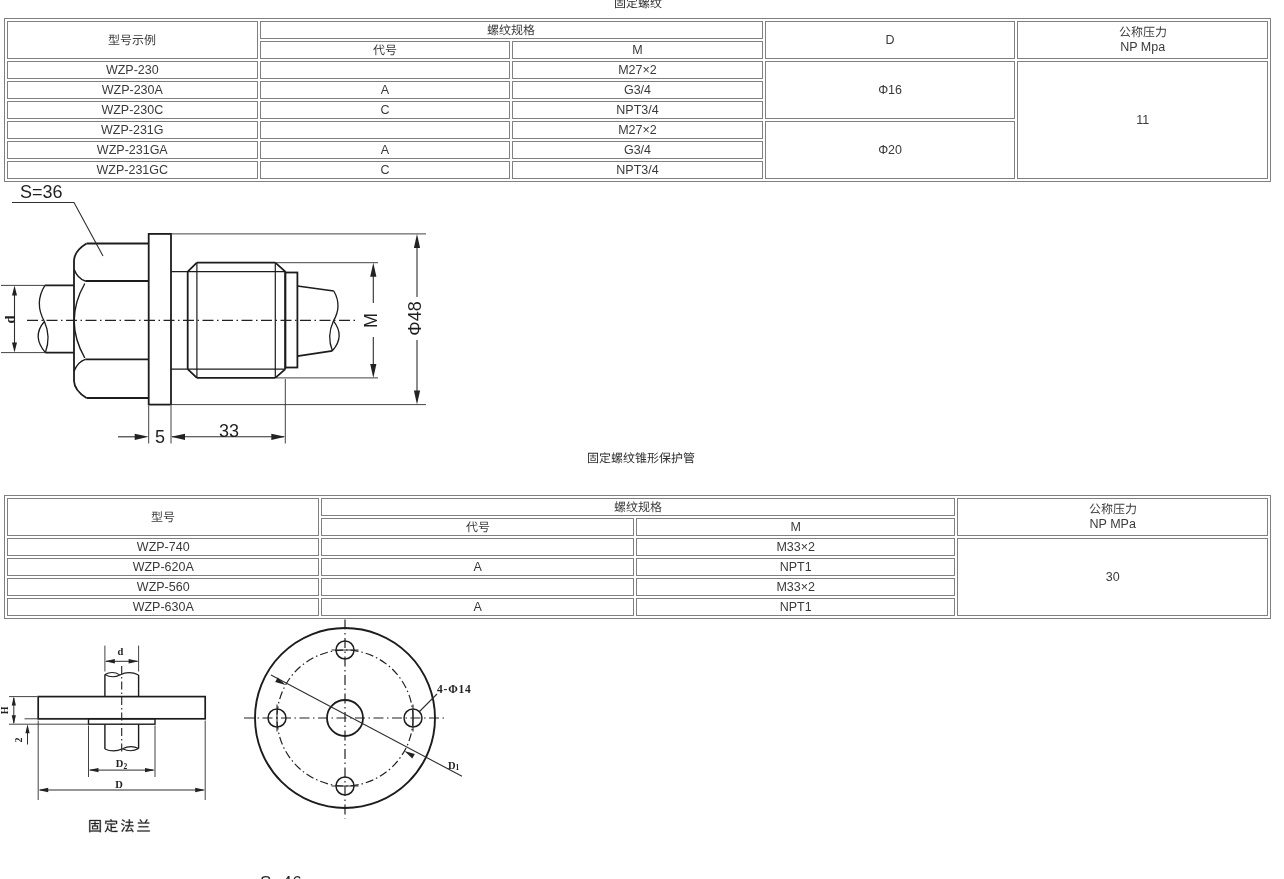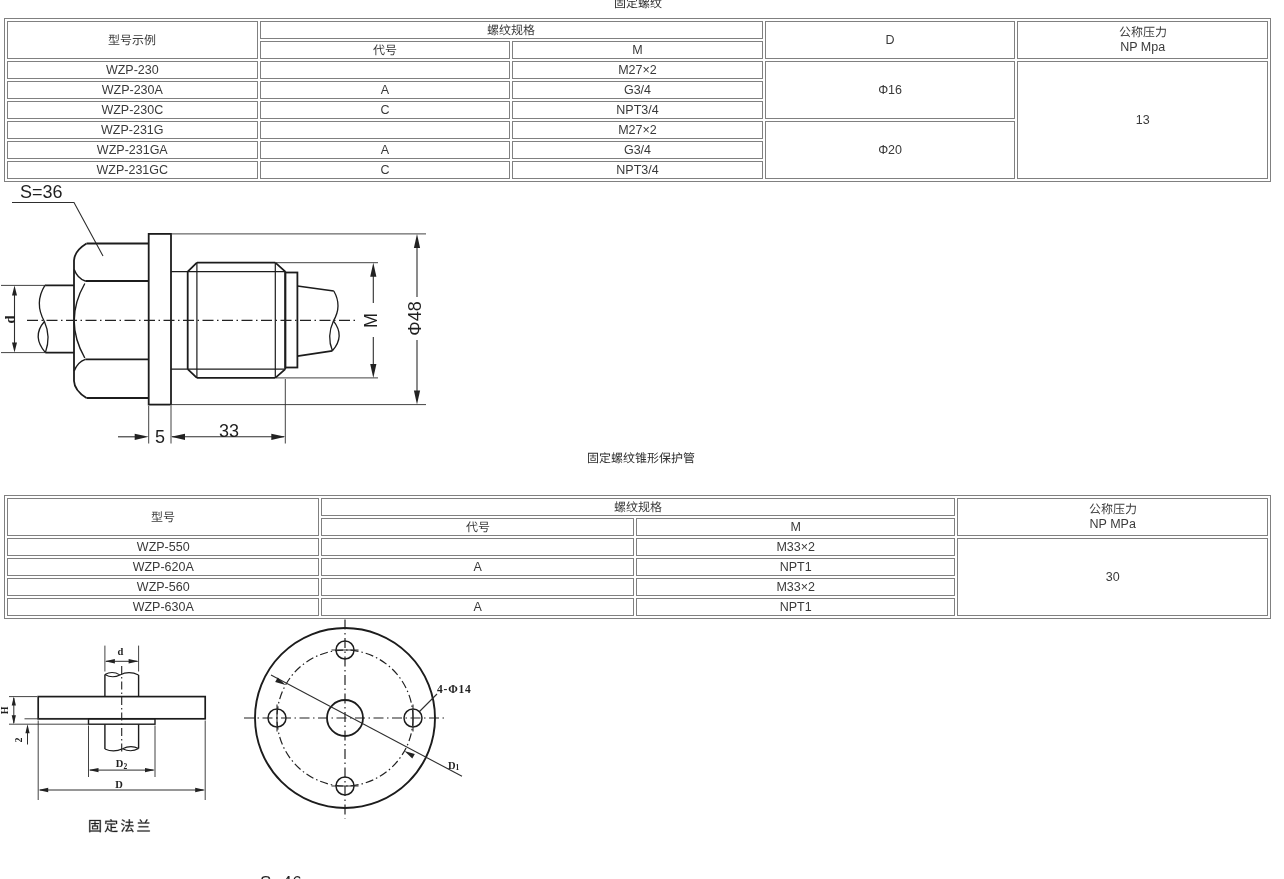--- a/index.html
+++ b/index.html
@@ -86,21 +86,21 @@
             <use href="#u53F7" transform="translate(12.0 10.32) scale(0.012 -0.012)"></use>
           </svg></td>
         <td>M</td>
       </tr>
 
 <tr>
         <td>WZP-230</td>
         <td></td>
         <td>M27×2</td>
         <td rowspan="3">Φ16</td>
-        <td rowspan="6">13</td>
+        <td rowspan="6">11</td>
       </tr>
 
 <tr>
         <td>WZP-230A</td>
         <td>A</td>
         <td>G3/4</td>
       </tr>
 
 <tr>
         <td>WZP-230C</td>
@@ -289,21 +289,21 @@
 
 <tr>
         <td><svg width="24.0" height="12.0" viewBox="0 0 24.0 12.0" fill="#3a3a3a">
             <use href="#u4EE3" transform="translate(0.0 10.32) scale(0.012 -0.012)"></use>
             <use href="#u53F7" transform="translate(12.0 10.32) scale(0.012 -0.012)"></use>
           </svg></td>
         <td>M</td>
       </tr>
 
 <tr>
-        <td>WZP-550</td>
+        <td>WZP-740</td>
         <td></td>
         <td>M33×2</td>
         <td rowspan="4">30</td>
       </tr>
 
 <tr>
         <td>WZP-620A</td>
         <td>A</td>
         <td>NPT1</td>
       </tr>

